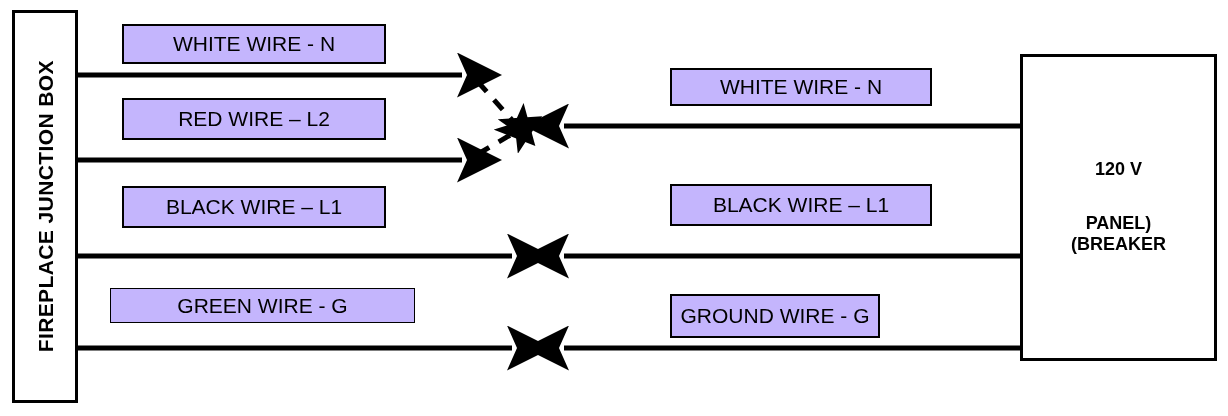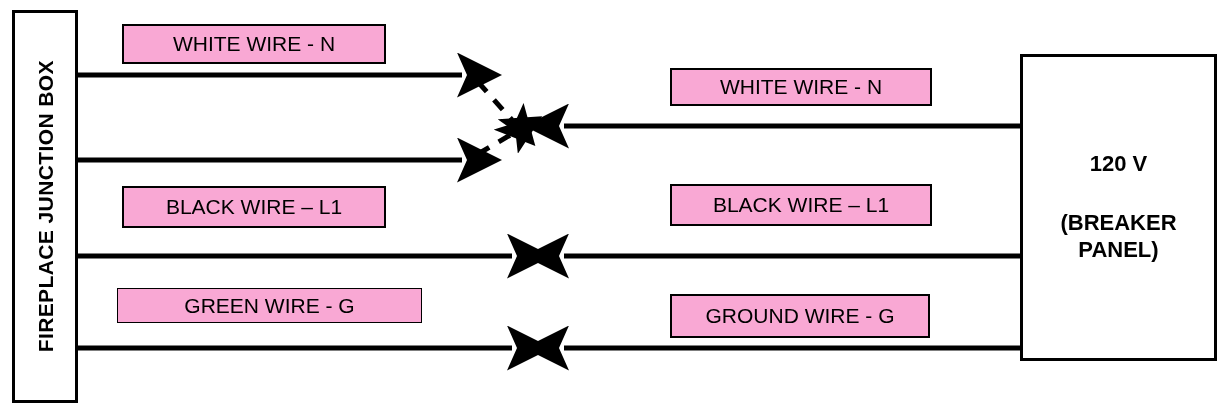--- a/index.html
+++ b/index.html
@@ -44,42 +44,42 @@
     border: 3px solid #000000;
     background: #ffffff;
     display: flex;
     flex-direction: column;
     align-items: center;
     justify-content: center;
     z-index: 3;
   }
   .psu-line {
     font-weight: bold;
-    font-size: 22px;
+    font-size: 18px;
     color: #000000;
     line-height: 1.22;
     text-align: center;
     white-space: nowrap;
   }
   .psu-gap { height: 16px; }
   
   .lbl {
     position: absolute;
     box-sizing: border-box;
     border: 2px solid #000000;
-    background: #f9a8d4;
+    background: #c4b5fd;
     display: flex;
     align-items: center;
     justify-content: center;
     font-size: 21px;
     color: #000000;
     white-space: nowrap;
     z-index: 2;
   }
-  .lbl.thin { border-width: 1px; margin-left: 7px; }
+  .lbl.thin { border-width: 1px; }
   
   #wires {
     position: absolute;
     left: 0;
     top: 0;
     width: 1228px;
     height: 416px;
     z-index: 1;
   }
 </style>
@@ -121,30 +121,31 @@
   </svg>
 
   <div class="vbox" style="left:12px; top:10px; width:66px; height:393px;">
     <span class="vbox-label">FIREPLACE JUNCTION BOX</span>
   </div>
 
   <div class="psu" style="left:1020px; top:54px; width:197px; height:307px;">
     <span class="psu-line">120 V</span>
     <span class="psu-gap"></span>
     <span class="psu-gap"></span>
+    <span class="psu-line">PANEL)</span>
     <span class="psu-line">(BREAKER</span>
-    <span class="psu-line">PANEL)</span>
   </div>
 
   <div class="lbl" style="left:122px; top:24px; width:264px; height:40px;">WHITE WIRE - N</div>
 
+  <div class="lbl" style="left:122px; top:98px; width:264px; height:42px;">RED WIRE – L2</div>
 
   <div class="lbl" style="left:122px; top:186px; width:264px; height:42px;">BLACK WIRE – L1</div>
 
   <div class="lbl thin" style="left:110px; top:288px; width:305px; height:35px;">GREEN WIRE - G</div>
 
   <div class="lbl" style="left:670px; top:68px; width:262px; height:38px;">WHITE WIRE - N</div>
 
   <div class="lbl" style="left:670px; top:184px; width:262px; height:42px;">BLACK WIRE – L1</div>
 
-  <div class="lbl" style="left:670px; top:294px; width:260px; height:44px;">GROUND WIRE - G</div>
+  <div class="lbl" style="left:670px; top:294px; width:210px; height:44px;">GROUND WIRE - G</div>
 
 </div>
 
 </body></html>

